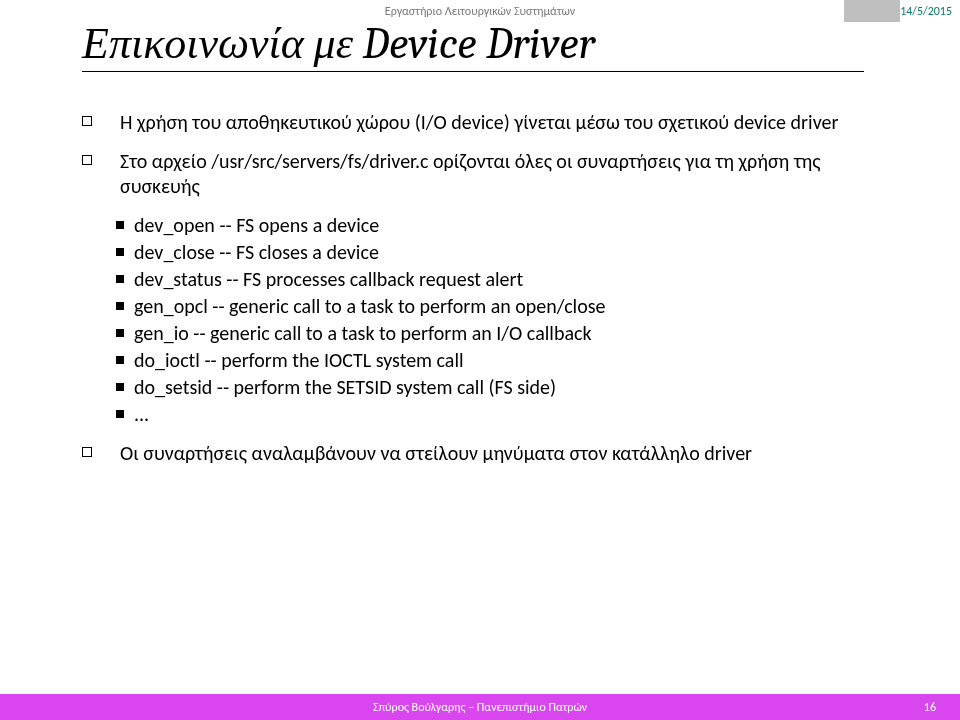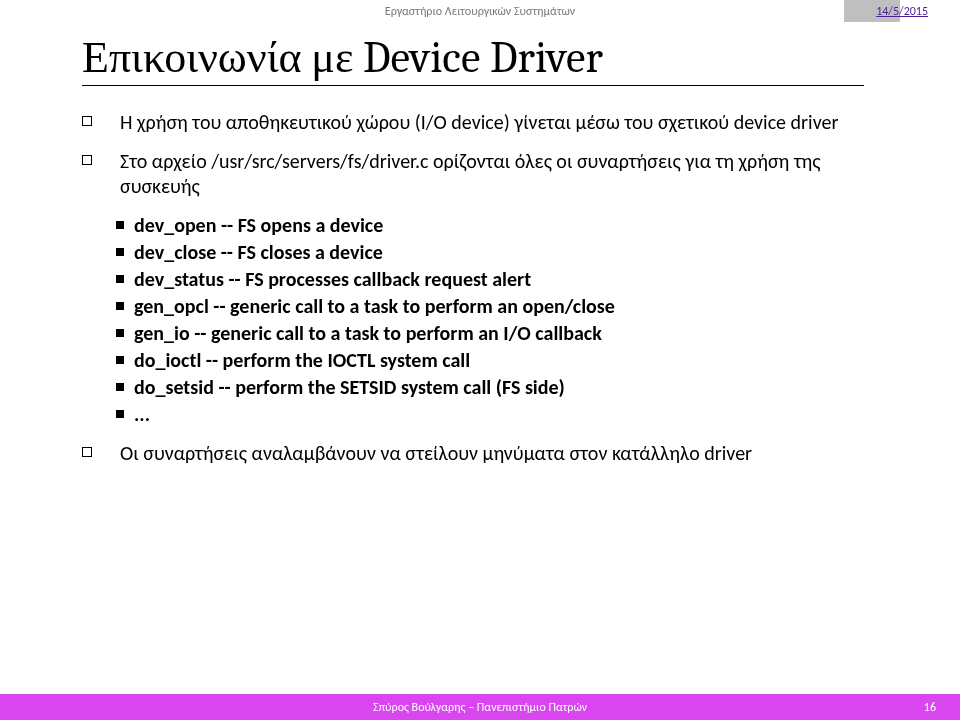--- a/index.html
+++ b/index.html
@@ -1,34 +1,34 @@
 <!DOCTYPE html>
 <html><head>
 <meta charset="utf-8">
 <style>
   * { box-sizing: border-box; margin: 0; padding: 0; }
   html, body { width: 960px; height: 720px; background: #fff; font-family: Calibri, Arial, sans-serif; color: #000; }
   .slide { position: relative; width: 960px; height: 720px; }
   .header-bar { position: absolute; top: 0; left: 0; width: 960px; height: 22px; display: flex; align-items: center; }
   .header-center { position: absolute; left: 50%; transform: translateX(-50%); font-size: 12px; color: #7a7a7a; }
-  .header-right { position: absolute; right: 32px; font-size: 12px; color: #4c1d95; text-decoration: underline; }
+  .header-right { position: absolute; right: 8px; font-size: 12px; color: #0f766e; }
   .gray-strip {
     position: absolute; top: 0; right: 60px; width: 56px; height: 22px;
     background: #bfbfbf;
   }
-  .title-block { position: absolute; top: 32px; left: 82px; }
+  .title-block { position: absolute; top: 18px; left: 82px; font-style: italic; }
   .title { font-family: Cambria, Georgia, "Times New Roman", serif; font-size: 44px; font-weight: 400; color: #000; }
   .title-underline { border-bottom: 1px solid #000; width: 782px; margin-top: 2px; }
   .content { position: absolute; top: 110px; left: 82px; width: 800px; font-size: 20px; line-height: 1.25; }
   .l1 { display: flex; margin-bottom: 14px; gap: 16px; }
   .l1 .bullet-outer { flex: 0 0 22px; font-size: 16px; line-height: 1.4; }
   .l1 .text { flex: 1; }
   .l2 { display: flex; margin-left: 34px; margin-bottom: 2px; }
   .l2 .bullet-inner { flex: 0 0 18px; font-size: 13px; line-height: 1.6; }
-  .l2 .text { flex: 1; font-weight: bold; }
+  .l2 .text { flex: 1; }
   .sq-open { display: inline-block; width: 10px; height: 10px; border: 1.5px solid #000; background: #fff; margin-top: 6px; }
   .sq-fill { display: inline-block; width: 8px; height: 8px; background: #000; margin-top: 8px; }
   .footer-bar {
     position: absolute; left: 0; bottom: 0; width: 960px; height: 26px;
     background: #d946ef; display: flex; align-items: center; justify-content: center;
   }
   .footer-text { color: #fff; font-size: 12px; }
   .page-num { position: absolute; right: 24px; color: #fff; font-size: 12px; }
 </style>
 </head>

